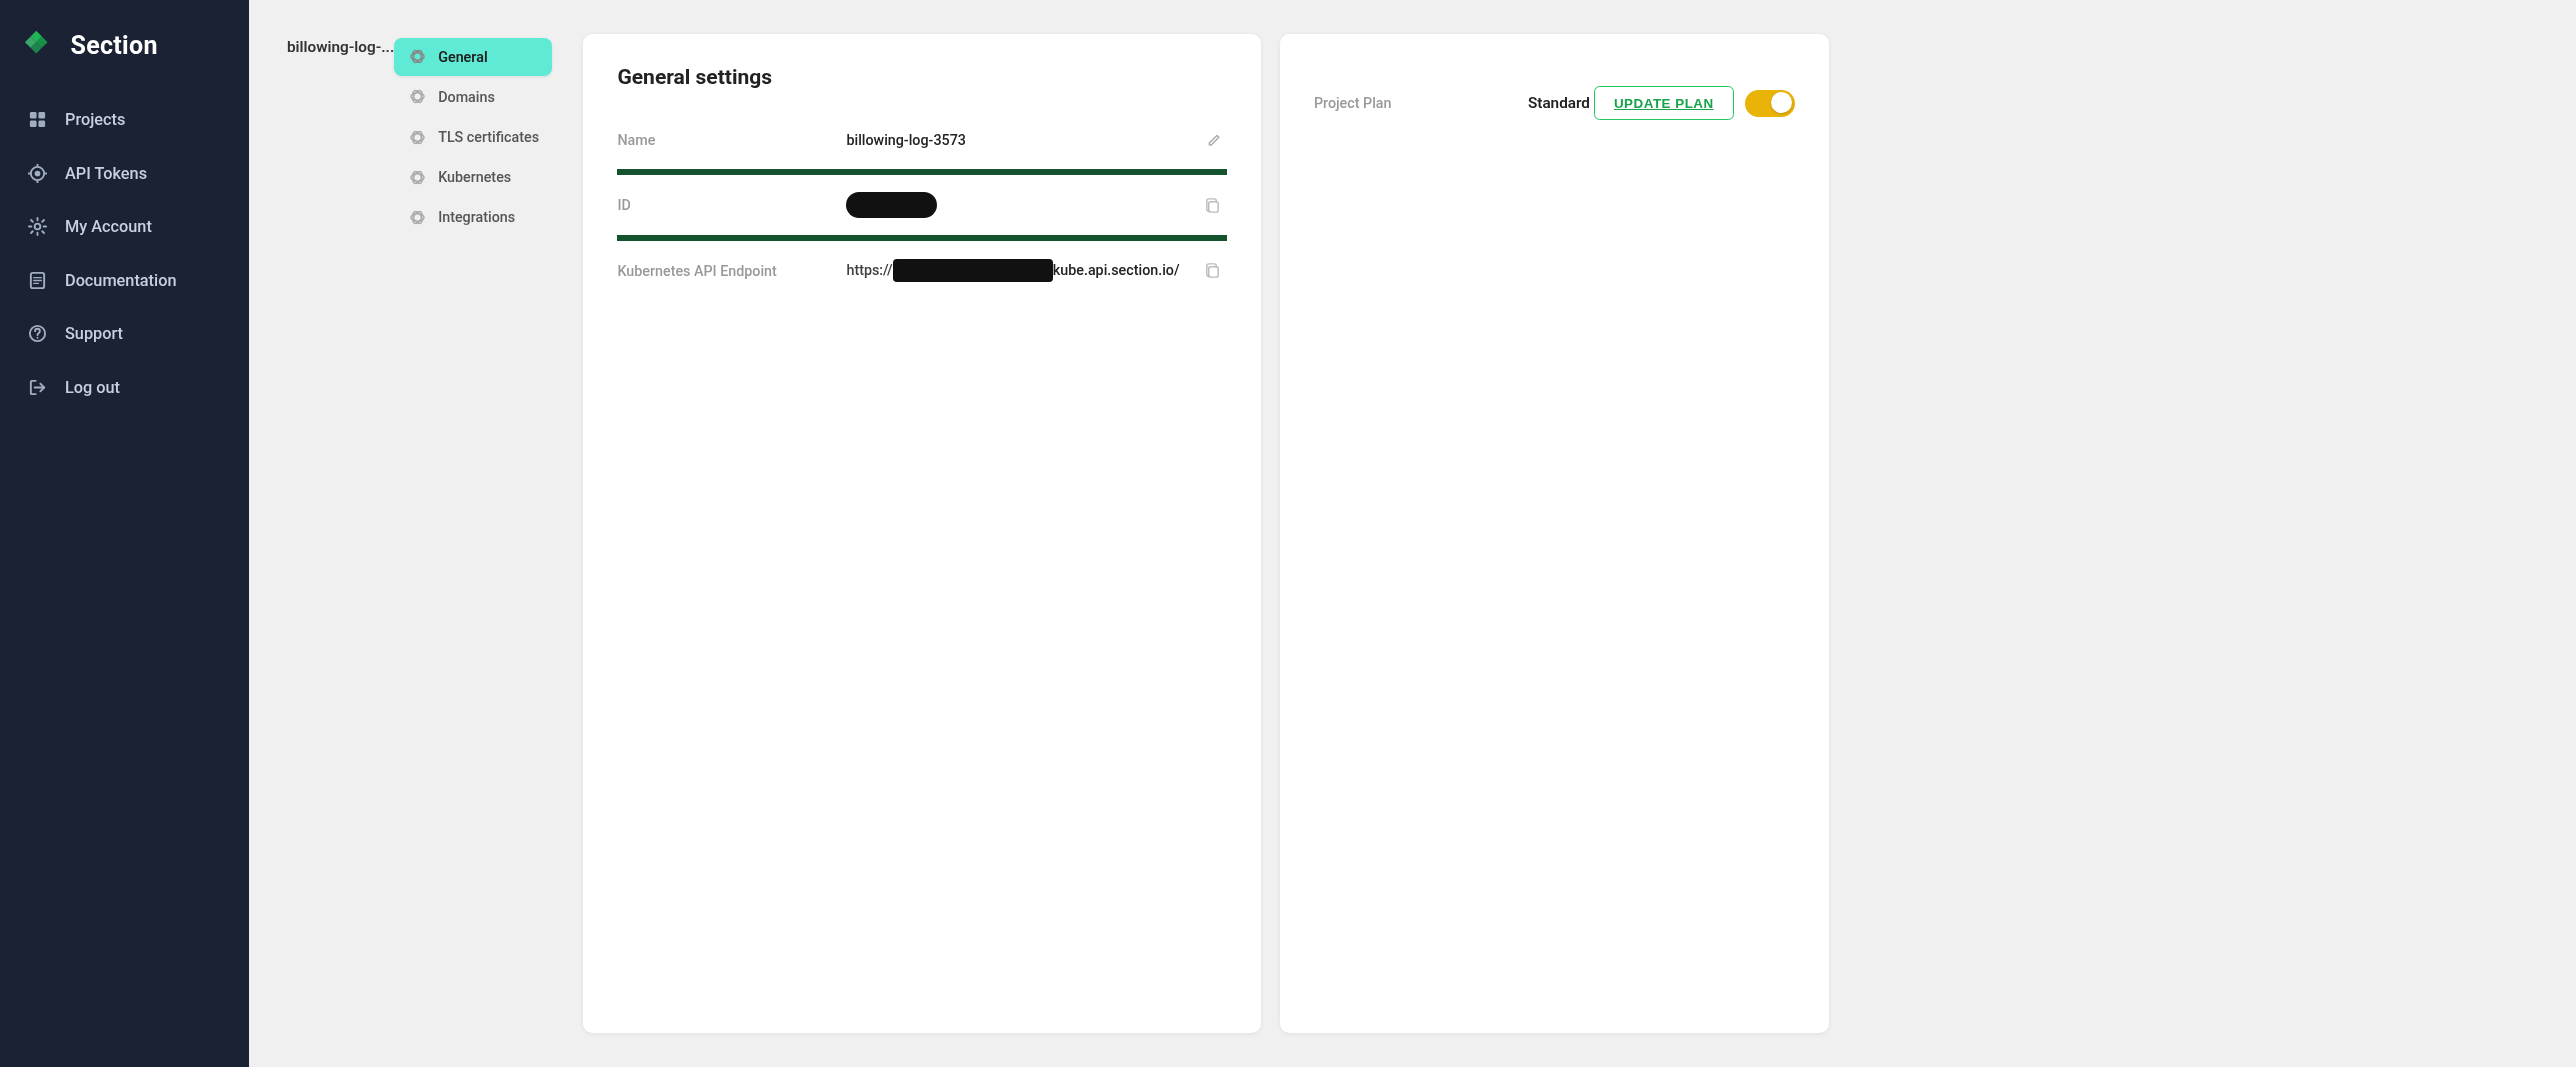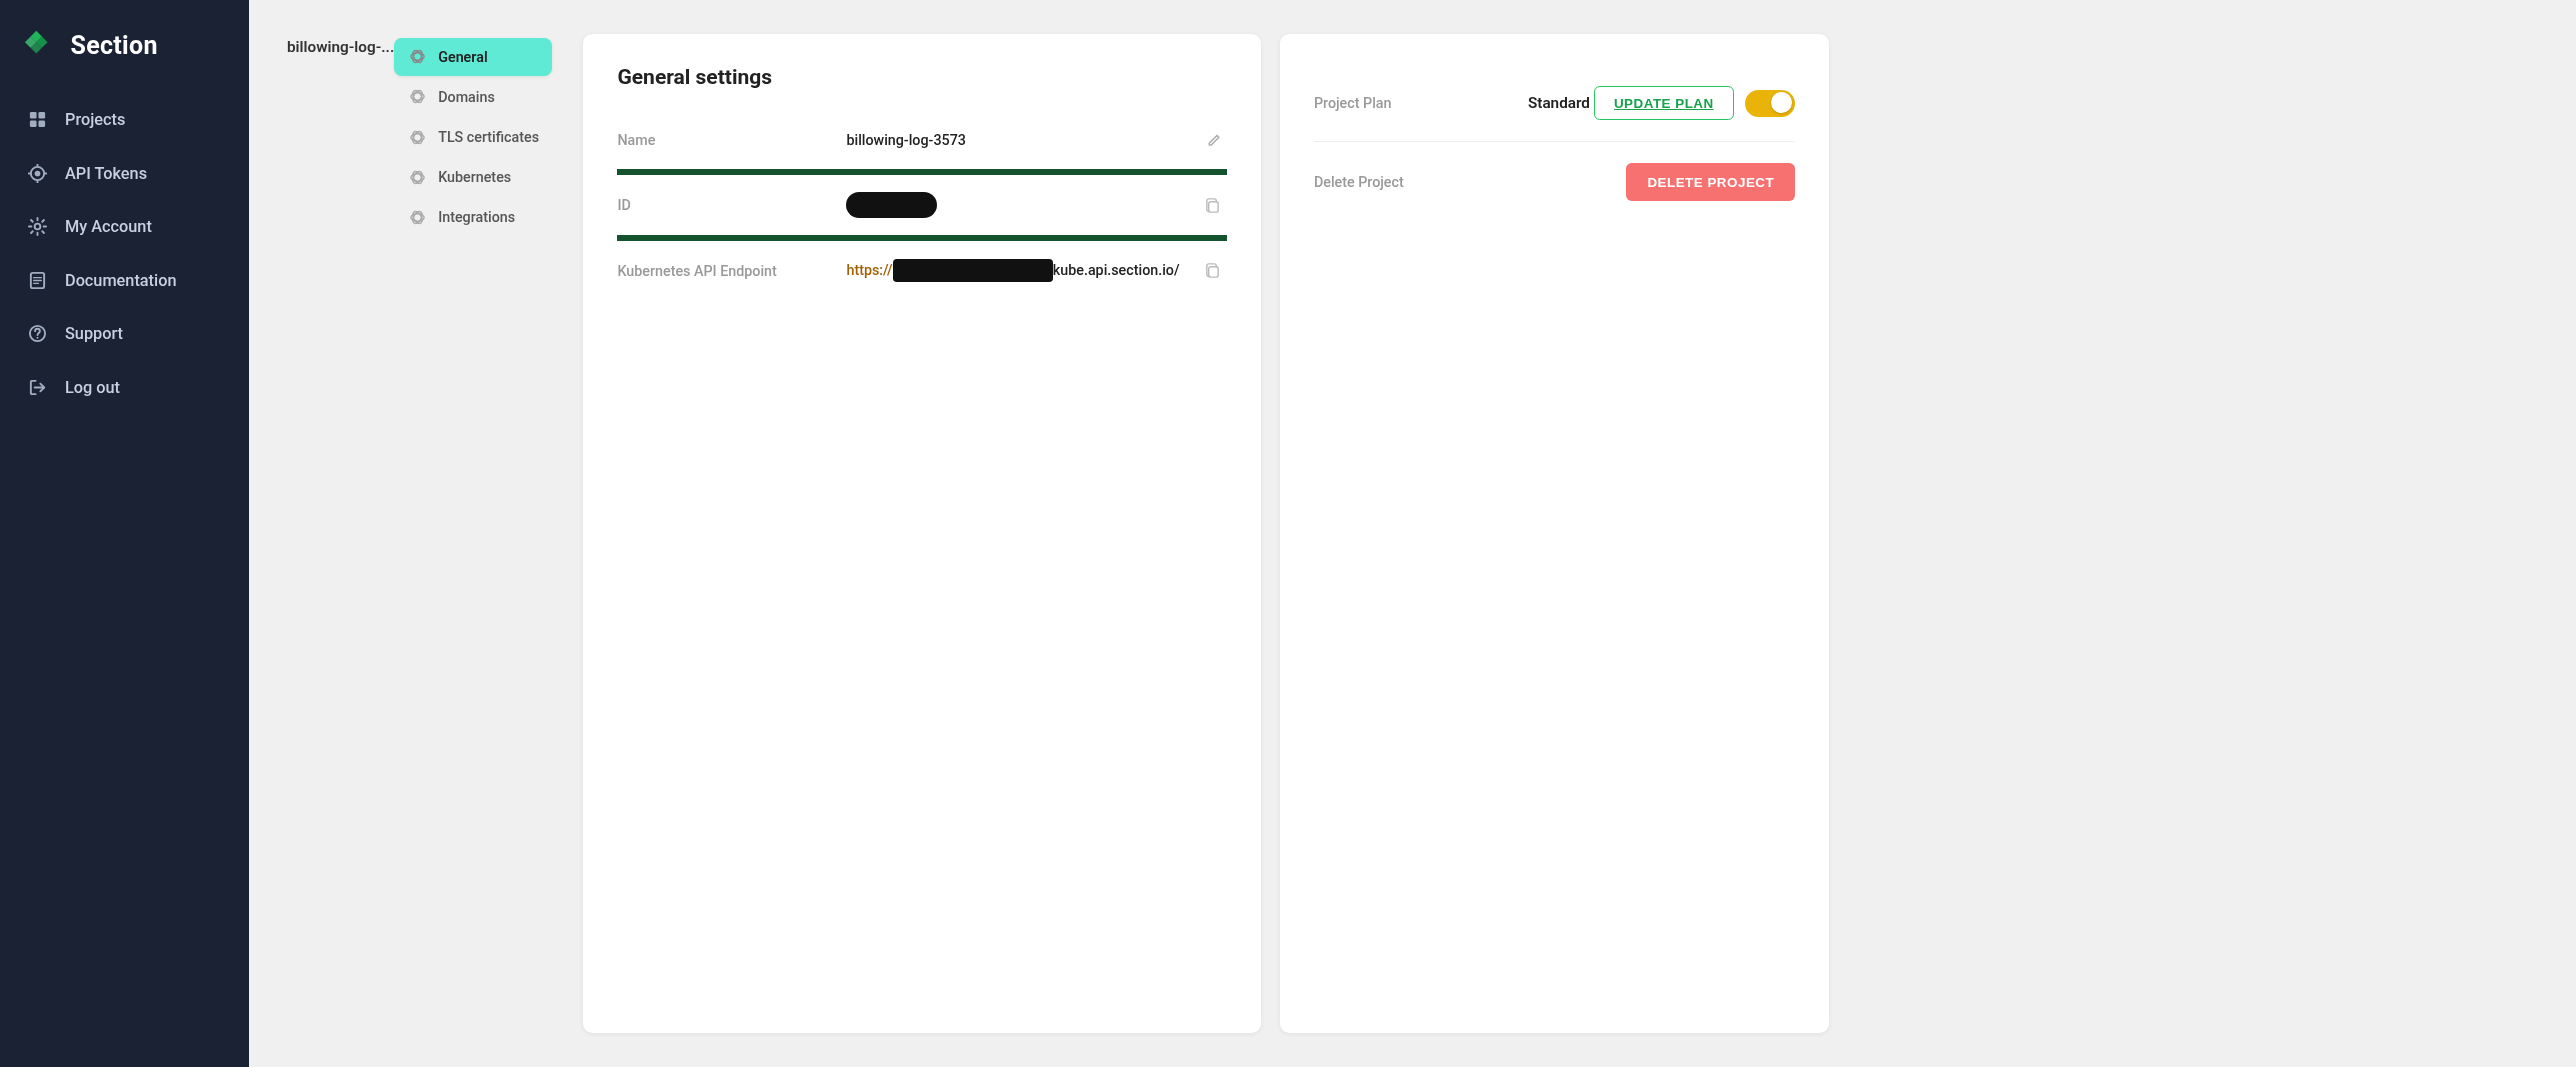--- a/index.html
+++ b/index.html
@@ -450,21 +450,21 @@
                 <rect x="5" y="5" width="10" height="11" rx="2" stroke="#bbb" stroke-width="1.5" fill="none"></rect>
                 <path d="M13 5V4a2 2 0 00-2-2H5a2 2 0 00-2 2v9a2 2 0 002 2h1" stroke="#bbb" stroke-width="1.5" stroke-linecap="round" fill="none"></path>
               </svg>
             </button>
           </div>
         </div>
 
         <div class="info-row">
           <span class="info-label">Kubernetes API Endpoint</span>
           <span class="info-value">
-            <span style="color:#a16207;">https://</span><span class="redacted-bar">&nbsp;&nbsp;&nbsp;&nbsp;&nbsp;&nbsp;&nbsp;&nbsp;&nbsp;&nbsp;&nbsp;&nbsp;&nbsp;&nbsp;&nbsp;</span><span style="color:#222;">kube.api.section.io/</span>
+            <span style="color:#404040;">https://</span><span class="redacted-bar">&nbsp;&nbsp;&nbsp;&nbsp;&nbsp;&nbsp;&nbsp;&nbsp;&nbsp;&nbsp;&nbsp;&nbsp;&nbsp;&nbsp;&nbsp;</span><span style="color:#222;">kube.api.section.io/</span>
           </span>
           <div class="info-action">
             <button class="icon-btn" title="Copy">
               <svg width="17" height="17" viewBox="0 0 18 18" fill="none">
                 <rect x="5" y="5" width="10" height="11" rx="2" stroke="#bbb" stroke-width="1.5" fill="none"></rect>
                 <path d="M13 5V4a2 2 0 00-2-2H5a2 2 0 00-2 2v9a2 2 0 002 2h1" stroke="#bbb" stroke-width="1.5" stroke-linecap="round" fill="none"></path>
               </svg>
             </button>
           </div>
         </div>
@@ -474,25 +474,18 @@
 
         <div class="plan-row">
           <span class="info-label">Project Plan</span>
           <span class="info-value" style="font-size:15.3px;font-weight:600;">Standard</span>
           <div class="info-action" style="gap:11.5px;">
             <button class="update-plan-btn">UPDATE PLAN</button>
             <div class="toggle-switch"></div>
           </div>
         </div>
 
-        <div class="plan-row">
-          <span class="info-label">Delete Project</span>
-          <span class="info-value"></span>
-          <div class="info-action">
-            <button class="delete-btn">DELETE PROJECT</button>
-          </div>
-        </div>
       </div>
 
     </div>
   </div>
 </main>
 
 
 </body></html>

